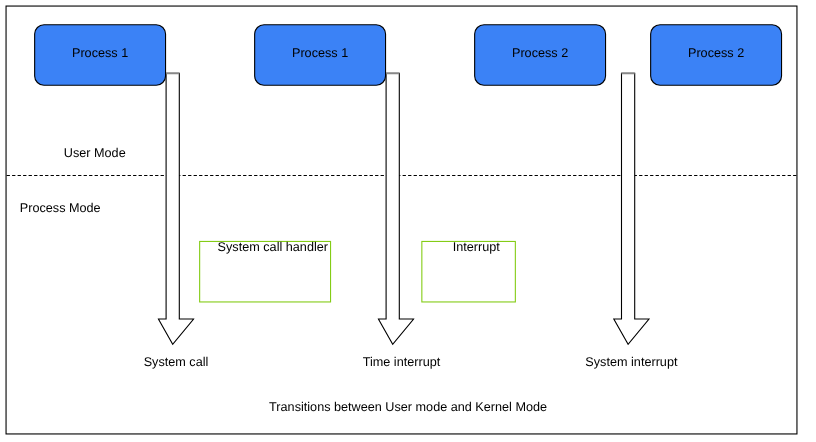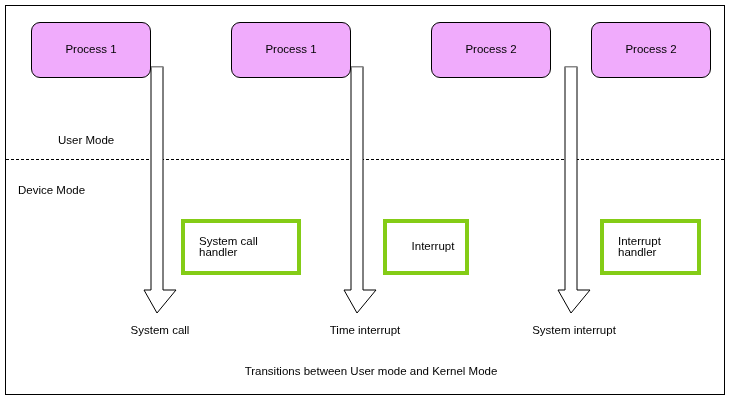--- a/index.html
+++ b/index.html
@@ -27,36 +27,35 @@
     border: 1px solid #000000;
     box-sizing: border-box;
     background: #ffffff;
   }
   
   .proc-box {
     position: absolute;
     box-sizing: border-box;
     border: 1px solid #000000;
     border-radius: 9px;
-    background: #f0abfc;
+    background: #3b82f6;
     display: flex;
     align-items: center;
     justify-content: center;
     font-size: 11.5px;
     color: #000000;
     line-height: 1;
   }
   
   .handler-box {
     position: absolute;
     box-sizing: border-box;
-    border: 4px solid #84cc16;
+    border: 1px solid #84cc16;
     background: #ffffff;
     display: flex;
-    align-items: center;
     justify-content: center;
     font-size: 11.5px;
     color: #000000;
     line-height: 1;
     padding-left: 14px;
   }
   
   .divider {
     position: absolute;
     left: 6px;
@@ -104,21 +103,21 @@
 <body>
 
 <div id="canvas">
 
   <div class="frame"></div>
 
   <div class="divider"></div>
 
   <div class="mode-label" style="left:18px; top:135px;margin-left:40px;">User Mode</div>
 
-  <div class="mode-label" style="left:18px; top:185px;">Device Mode</div>
+  <div class="mode-label" style="left:18px; top:185px;">Process Mode</div>
 
   <div class="proc-box" style="left:31px; top:22px; width:120px; height:56px;">
     <span>Process 1</span>
   </div>
 
   <div class="proc-box" style="left:231px; top:22px; width:120px; height:56px;">
     <span>Process 1</span>
   </div>
 
   <div class="proc-box" style="left:431px; top:22px; width:120px; height:56px;">
@@ -130,23 +129,20 @@
   </div>
 
   <div class="handler-box" style="left:181px; top:219px; width:120px; height:56px;">
     <span>System call handler</span>
   </div>
 
   <div class="handler-box" style="left:383px; top:219px; width:86px; height:56px;">
     <span>Interrupt</span>
   </div>
 
-  <div class="handler-box" style="left:600px; top:219px; width:101px; height:56px;">
-    <span>Interrupt handler</span>
-  </div>
 
   <div class="arrow" style="left:143px; top:66px;">
     <svg width="34" height="248" viewBox="0 0 34 248">
       <path d="M 8 0.5 L 20 0.5 L 20 224 L 33 224 L 14 247 L 1 224 L 8 224 Z" fill="#ffffff" stroke="#000000" stroke-width="1"></path>
       <line x1="8" y1="0.5" x2="20" y2="0.5" stroke="#888888" stroke-width="2"></line>
     </svg>
   </div>
   <div class="arrow-caption" style="left:160px; top:325px;">System call</div>
 
   <div class="arrow" style="left:343px; top:66px;">

